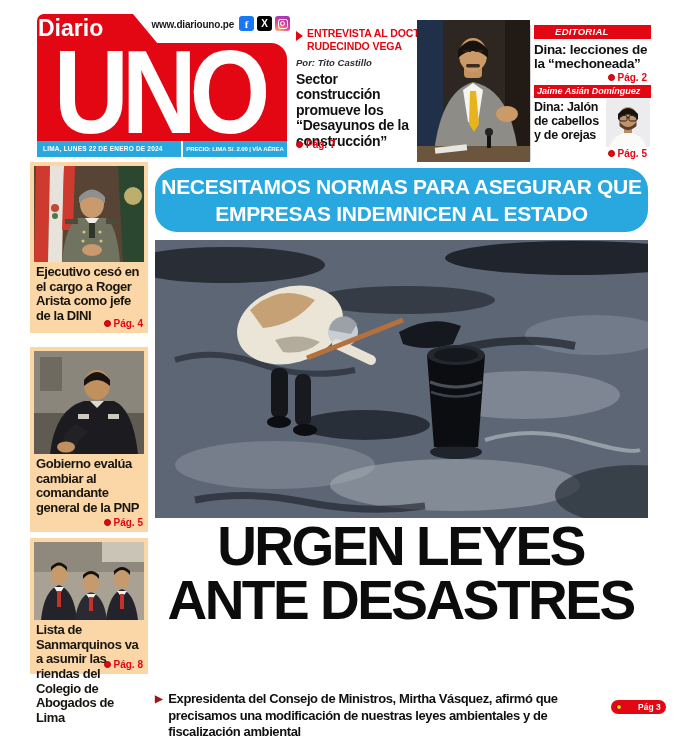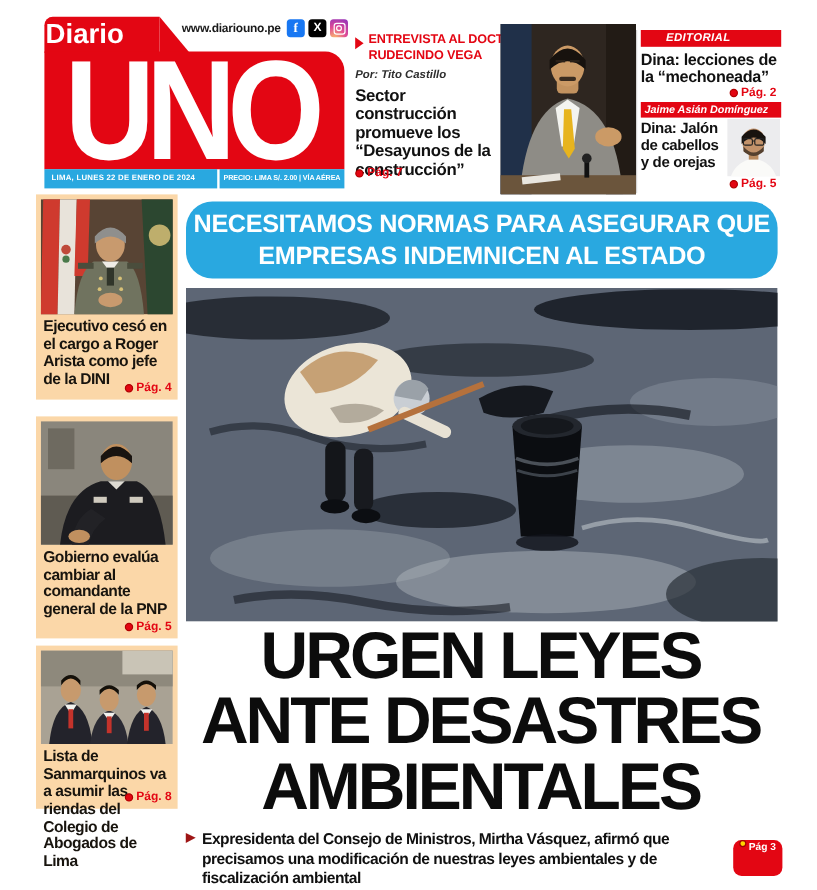--- a/index.html
+++ b/index.html
@@ -75,22 +75,22 @@
 
   
   .main-photo { position:absolute; left:155px; top:240px; width:493px; height:278px; }
 
   
   .main-headline { position:absolute; left:148px; top:519px; width:505px; text-align:center;
                    font-weight:900; font-size:55px; line-height:0.99; letter-spacing:-2.5px; color:#0c0c0c; }
   .deck { position:absolute; left:155px; top:691px; width:460px; display:flex; gap:6px;
           font-size:13px; font-weight:800; color:#101010; line-height:1.28; letter-spacing:-0.4px; }
   .deck-arrow { color:#9e1515; font-size:10px; padding-top:2px; }
-  .pag3-badge { position:absolute; left:611px; top:700px; height:30px; background:#e30613;
-                border-radius:7px; display:flex; align-items:flex-start; gap:2px; padding:0 5px;
+  .pag3-badge { position:absolute; left:611px; top:700px; height:14px; background:#e30613;
+                border-radius:7px; display:flex; align-items:center; gap:16px; padding:0 5px;
                 color:#fff; font-size:8.5px; font-weight:800; }
   .badge-dot { width:6px; height:6px; border-radius:50%; background:#ffd400; border:1px solid #a00000; box-sizing:border-box; }
 
   
   .side-card { position:absolute; left:30px; width:118px; background:#fbd7a8; }
   .card1 { top:162px; height:171px; }
   .card2 { top:347px; height:185px; }
   .card3 { top:538px; height:136px; }
   .side-photo { position:absolute; left:4px; top:4px; width:110px; }
   .side-title { position:absolute; left:6px; width:108px; font-size:13px; font-weight:900;
@@ -290,21 +290,20 @@
     <ellipse cx="301" cy="115" rx="29" ry="10" fill="#23272e"></ellipse>
     <ellipse cx="301" cy="115" rx="22" ry="7" fill="#15181d"></ellipse>
     <path d="M275 142 q26 10 52 0" stroke="#4a5058" stroke-width="3" fill="none"></path>
     <path d="M276 152 q25 9 50 0" stroke="#3c424a" stroke-width="2.5" fill="none"></path>
     <ellipse cx="301" cy="212" rx="26" ry="7" fill="#10131a" opacity="0.8"></ellipse>
   </svg>
 
   <div class="main-headline">
     <div>URGEN LEYES</div>
     <div>ANTE DESASTRES</div>
-    <div>AMBIENTALES</div>
   </div>
 
   <div class="deck">
     <span class="deck-arrow">▶</span>
     <span>Expresidenta del Consejo de Ministros, Mirtha Vásquez, afirmó que precisamos una modificación de nuestras leyes ambientales y de fiscalización ambiental</span>
   </div>
   <div class="pag3-badge">
     <span class="badge-dot"></span>
     <span>Pág 3</span>
   </div>

